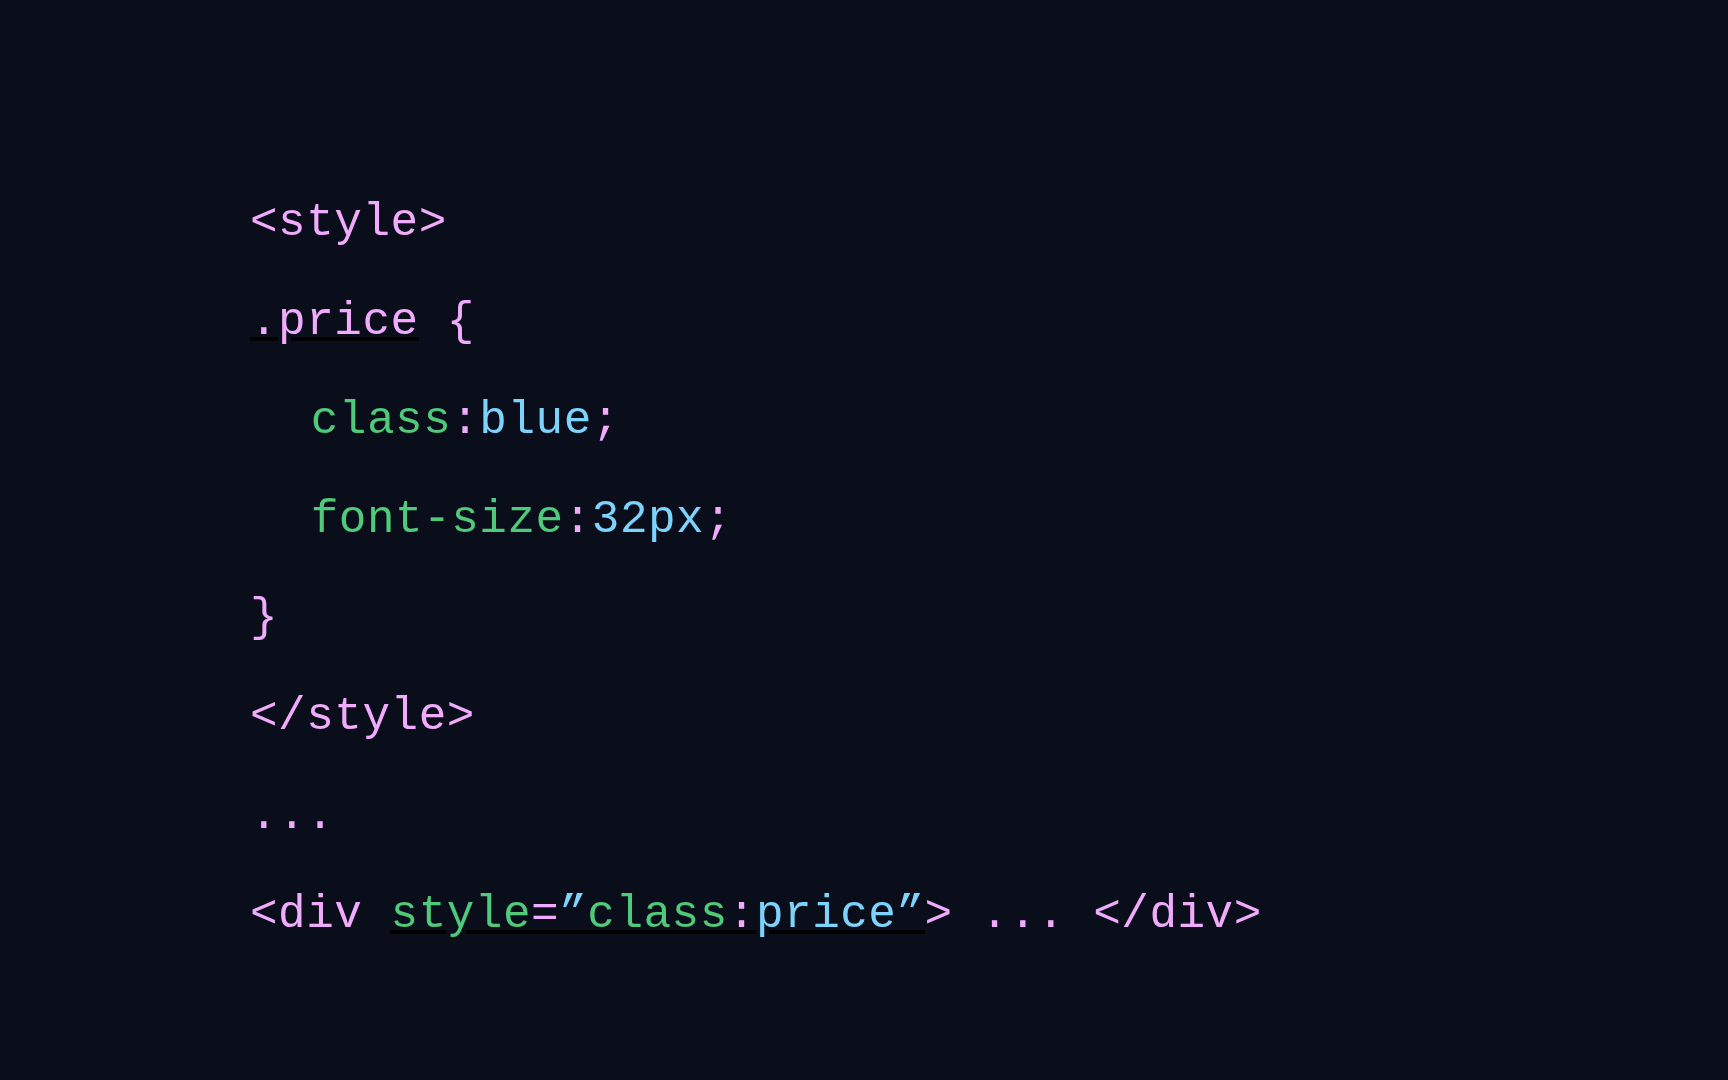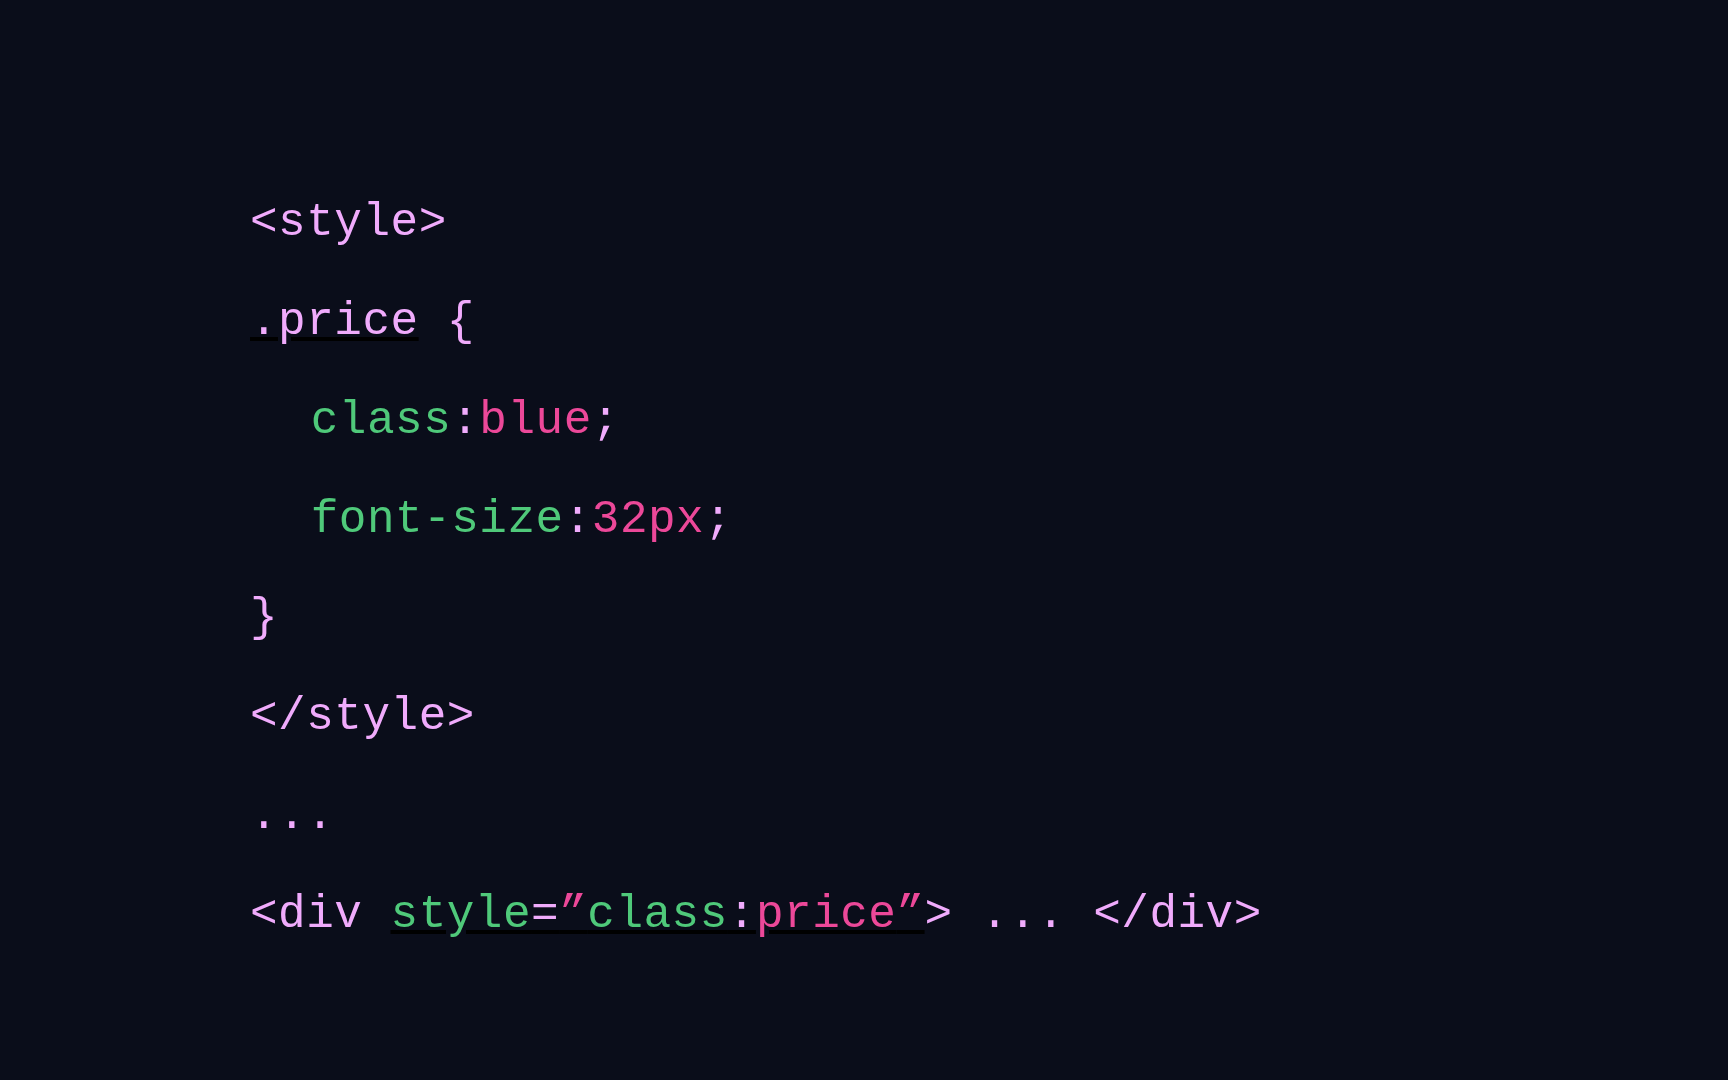--- a/index.html
+++ b/index.html
@@ -16,21 +16,21 @@
     top: 75px;
     font-family: "SF Mono", "Menlo", "Consolas", "Liberation Mono", monospace;
     font-size: 46px;
     line-height: 2.15;
     font-weight: 500;
     white-space: pre;
     letter-spacing: 0.5px;
   }
   .tok-tag    { color: #f0abfc; }   
   .tok-prop   { color: #4fc97a; }   
-  .tok-val    { color: #ec4899; }   
+  .tok-val    { color: #7dd3fc; }   
   .indent     { display: inline-block; width: 2.2ch; }
 
   .hl {
     position: relative;
     display: inline-block;
     text-decoration: underline;
   }
   .hl::before {
     content: "";
     position: absolute;

